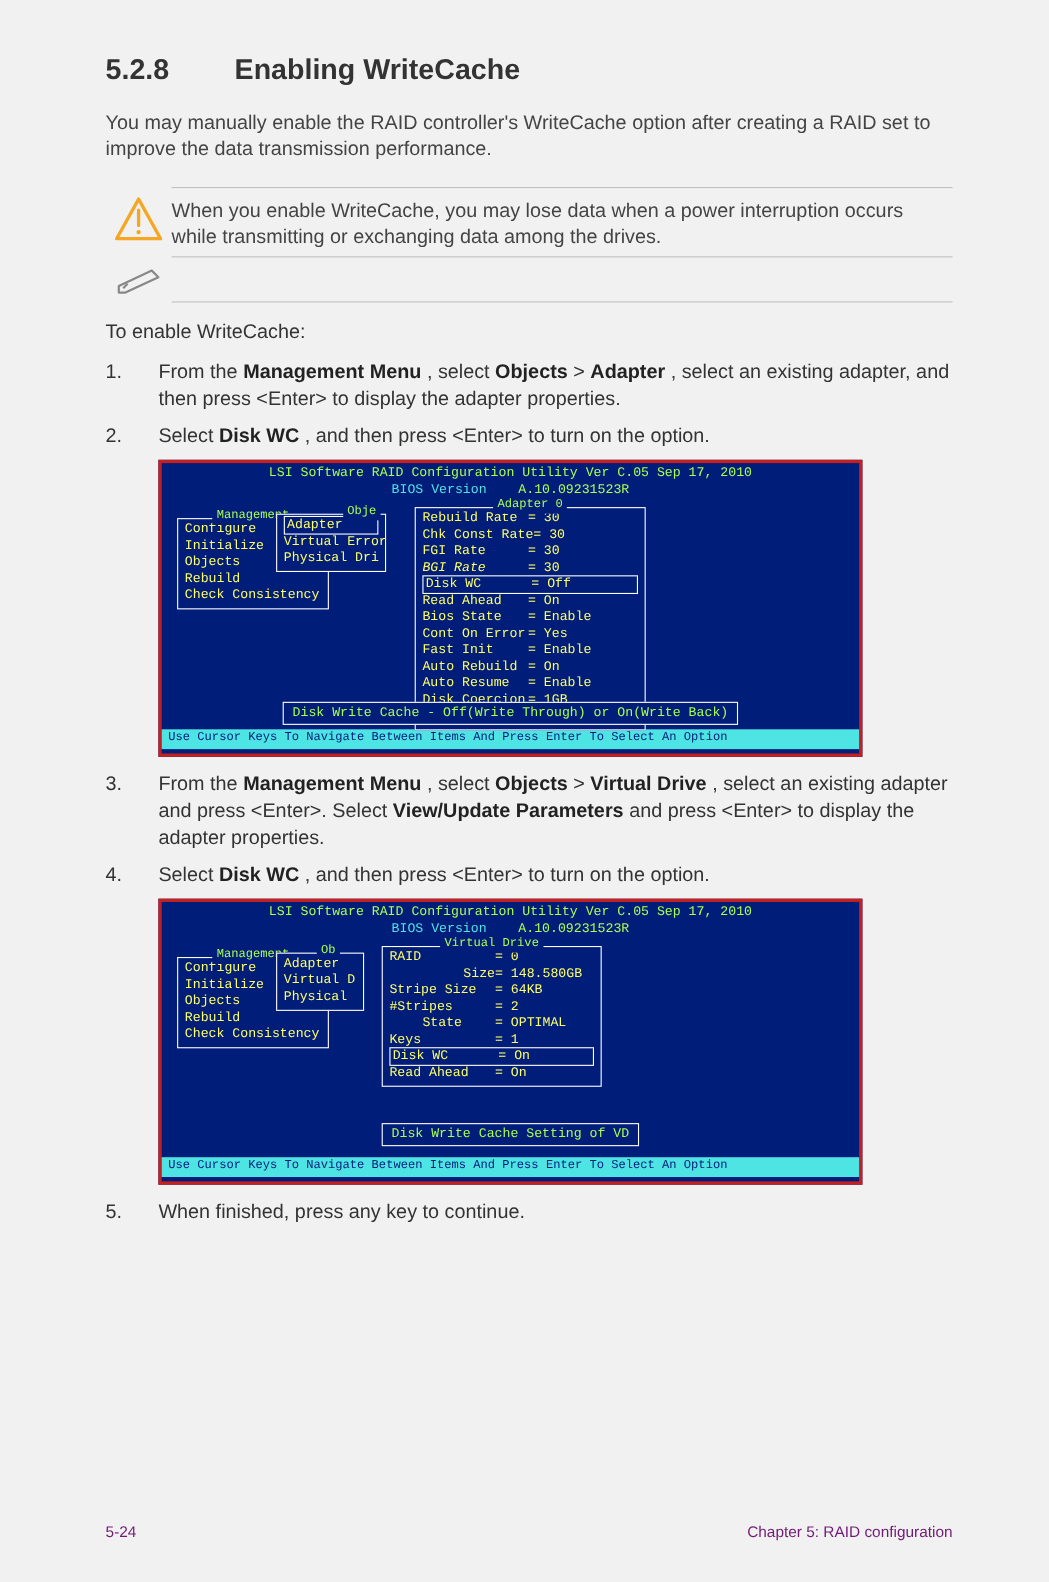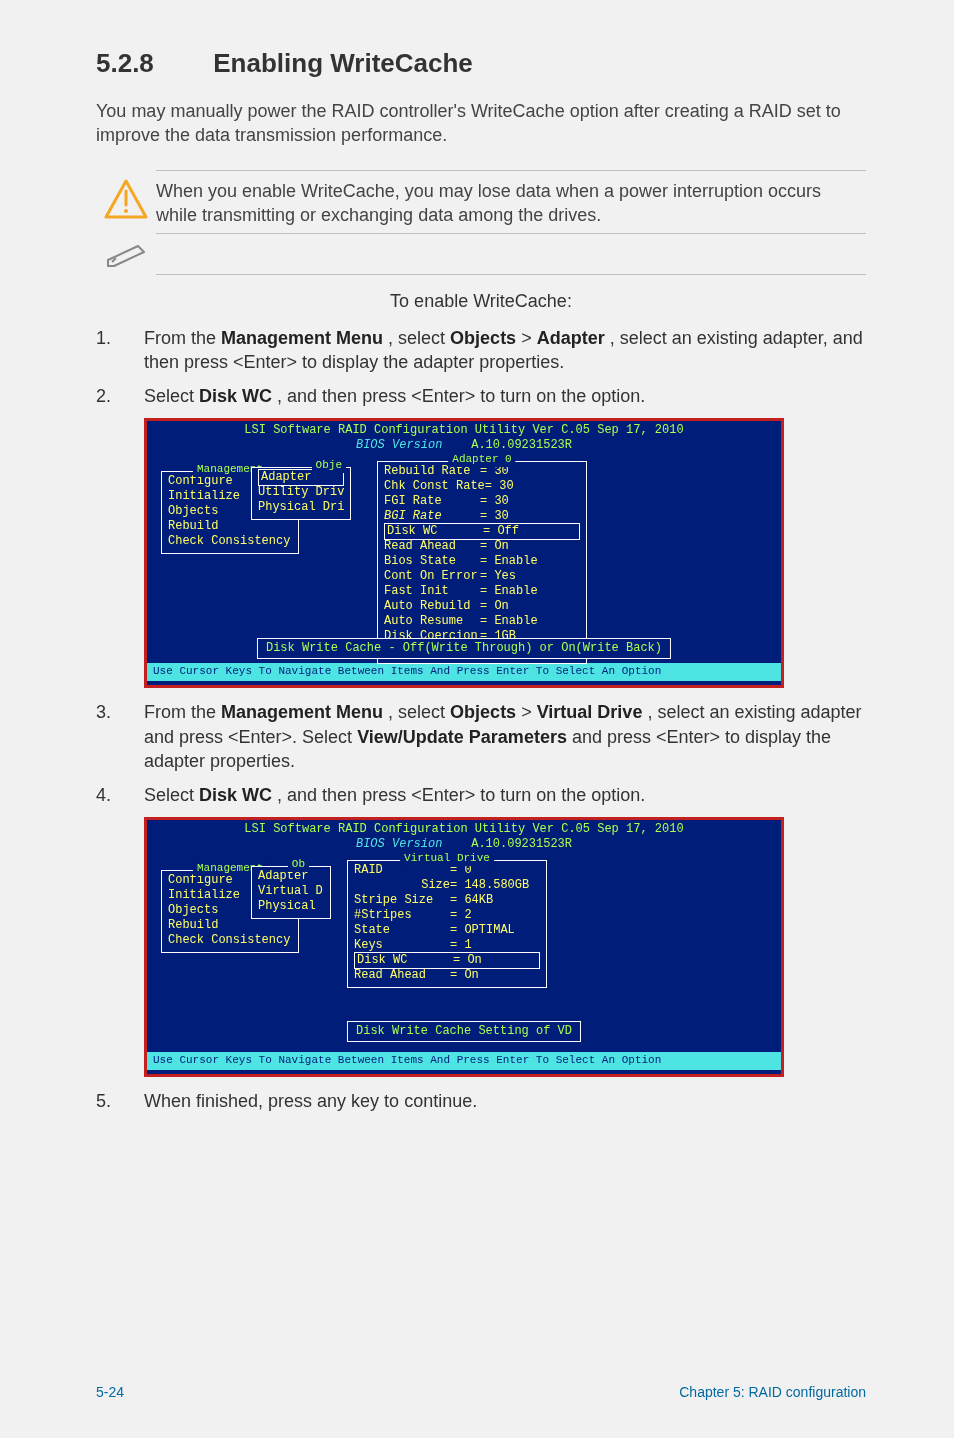--- a/index.html
+++ b/index.html
@@ -43,21 +43,21 @@
     font-family:"Courier New",monospace;
     font-size:12px;
     line-height:1.25;
     color:var(--tui-cyan);
     border:3px solid var(--tui-red);
     position:relative;
     padding-bottom:4px;
   }
   .tui .titlebar{color:var(--tui-lime);text-align:center;padding:2px 0 0 0;}
   .tui .titlebar .l2{display:block;}
-  .tui .titlebar .l2 .c{color:var(--tui-cyan);font-style:italic;}
+  .tui .titlebar .l2 .c{color:var(--tui-cyan);}
   .tui-body{position:relative;height:210px;}
   .tui-body.short{height:200px;}
   .box{
     position:absolute;
     border:1px solid var(--tui-white);
     background:var(--tui-blue);
     padding:2px 6px 4px 6px;
     color:var(--tui-yellow);
   }
   .box .hdr{position:absolute;top:-9px;left:50%;transform:translateX(-50%);background:var(--tui-blue);padding:0 4px;color:var(--tui-lime);font-size:11px;white-space:nowrap;}
@@ -82,35 +82,35 @@
     text-align:left;
   }
   .kv-row{display:flex;white-space:nowrap;}
   .kv-row .k{flex:0 0 auto;}
   .kv-row .v{flex:0 0 auto;}
   .hl{border:1px solid var(--tui-white);padding:0 2px;margin:-1px 0;}
   .footer{
     position:absolute;
     left:96px;right:88px;bottom:36px;
     display:flex;justify-content:space-between;
-    font-size:14px;color:#0369a1;
+    font-size:14px;color:#701a75;
   }
   .warn-svg{width:44px;height:40px;}
   .note-svg{width:44px;height:26px;}
   b,strong{font-weight:700;color:#222;}
 </style>
 </head>
 <body>
 
 <h1>
   <span class="num">5.2.8</span>
   <span>Enabling WriteCache</span>
 </h1>
 
-<p class="lead">You may manually power the RAID controller's WriteCache option after creating a RAID set to improve the data transmission performance.</p>
+<p class="lead">You may manually enable the RAID controller's WriteCache option after creating a RAID set to improve the data transmission performance.</p>
 
 <div class="callout-group">
   <hr>
   <div class="callout">
     <div class="icon">
       <svg class="warn-svg" viewBox="0 0 44 40">
         <polygon points="22,2 42,38 2,38" fill="none" stroke="#f5a623" stroke-width="3" stroke-linejoin="round"></polygon>
         <line x1="22" y1="12" x2="22" y2="26" stroke="#f5a623" stroke-width="3" stroke-linecap="round"></line>
         <circle cx="22" cy="32" r="2" fill="#f5a623"></circle>
       </svg>
@@ -122,21 +122,21 @@
     <div class="icon">
       <svg class="note-svg" viewBox="0 0 44 26">
         <polygon points="4,18 34,4 40,10 10,24 4,24" fill="none" stroke="#888" stroke-width="2" stroke-linejoin="round"></polygon>
         <line x1="8" y1="20" x2="12" y2="16" stroke="#888" stroke-width="2"></line>
       </svg>
     </div>
   </div>
   <hr>
 </div>
 
-<p style="margin:10px 0 8px 0;text-align:center;">To enable WriteCache:</p>
+<p style="margin:10px 0 8px 0;">To enable WriteCache:</p>
 
 <ol class="steps">
 
   <li>
     <div class="n">1.</div>
     <div class="b">
       <span>From the </span>
       <strong>Management Menu</strong>
       <span>, select </span>
       <strong>Objects</strong>
@@ -173,21 +173,21 @@
         <div class="item">Configure</div>
         <div class="item">Initialize</div>
         <div class="item">Objects</div>
         <div class="item">Rebuild</div>
         <div class="item">Check Consistency</div>
       </div>
 
       <div class="box" style="top:14px;left:104px;width:100px;">
         <div class="hdr" style="left:auto;right:4px;transform:none;">Obje</div>
         <div class="item sel" style="border:1px solid #fff;padding:0 2px;margin:-1px 0;color:#ffff66;">Adapter</div>
-        <div class="item">Utility Driv</div>
+        <div class="item">Virtual Error</div>
         <div class="item">Physical Dri</div>
       </div>
 
       <div class="box" style="top:8px;left:230px;width:210px;">
         <div class="hdr">Adapter 0</div>
         <div id="props1">
             <div class="kv-row">
               <span class="k" style="min-width: 96px; display: inline-block;">Rebuild Rate</span>
               <span class="v">= 30</span>
             </div>
@@ -313,21 +313,21 @@
             </div>
             <div class="kv-row">
               <span class="k" style="min-width: 96px; display: inline-block;">Stripe Size</span>
               <span class="v">= 64KB</span>
             </div>
             <div class="kv-row">
               <span class="k" style="min-width: 96px; display: inline-block;">#Stripes</span>
               <span class="v">= 2</span>
             </div>
             <div class="kv-row">
-              <span class="k" style="min-width: 96px; display: inline-block;">State</span>
+              <span class="k" style="min-width: 96px; display: inline-block; text-align: center;">State</span>
               <span class="v">= OPTIMAL</span>
             </div>
             <div class="kv-row">
               <span class="k" style="min-width: 96px; display: inline-block;">Keys</span>
               <span class="v">= 1</span>
             </div>
             <div class="kv-row hl">
               <span class="k" style="min-width: 96px; display: inline-block;">Disk WC</span>
               <span class="v">= On</span>
             </div>

